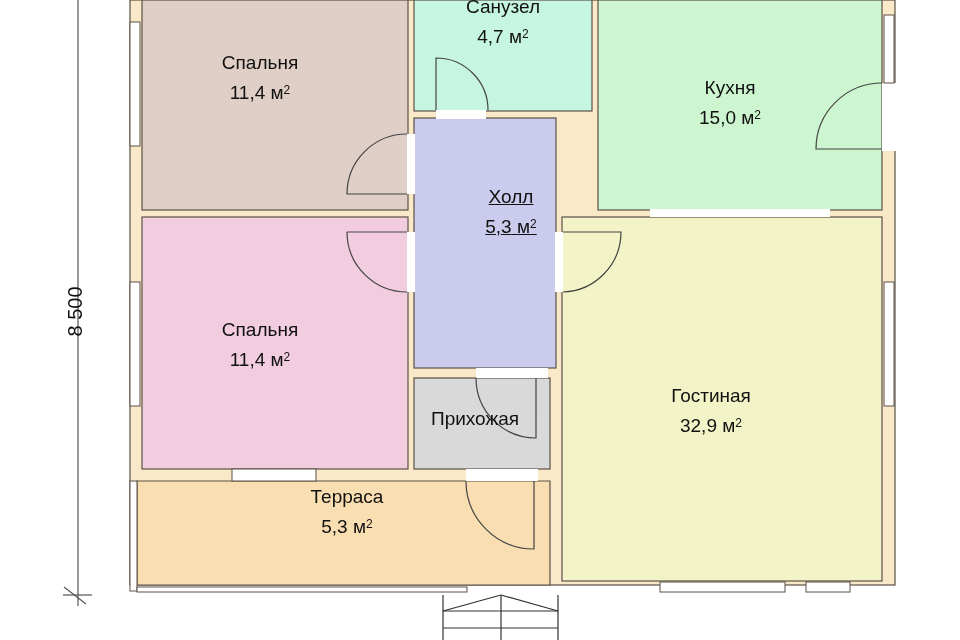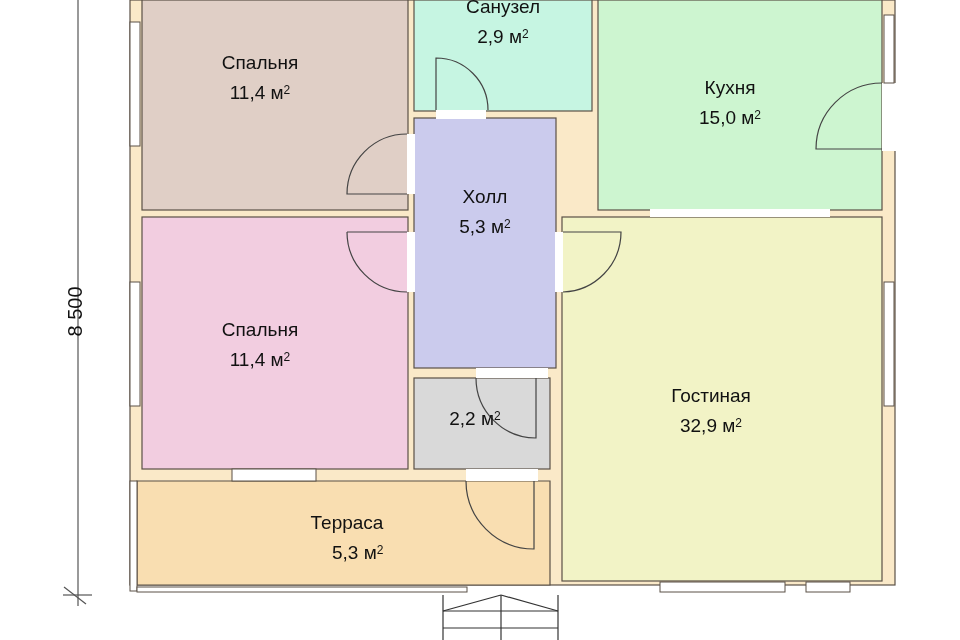--- a/index.html
+++ b/index.html
@@ -83,37 +83,37 @@
 </svg>
 
 <div class="dim">8 500</div>
 
 <div class="lbl" style="left:260px; top:48px;">
   <span class="name">Спальня</span>
   <span class="area"><span>11,4</span> <span>м</span><sup>2</sup></span>
 </div>
 <div class="lbl" style="left:503px; top:-8px;">
   <span class="name">Санузел</span>
-  <span class="area"><span>2,9</span> <span>м</span><sup>2</sup></span>
+  <span class="area"><span>4,7</span> <span>м</span><sup>2</sup></span>
 </div>
 <div class="lbl" style="left:730px; top:48px;margin-top:25px;">
   <span class="name">Кухня</span>
   <span class="area"><span>15,0</span> <span>м</span><sup>2</sup></span>
 </div>
-<div class="lbl" style="left:485px; top:182px;">
+<div class="lbl" style="left:511px; top:182px;text-decoration:underline;">
   <span class="name">Холл</span>
   <span class="area"><span>5,3</span> <span>м</span><sup>2</sup></span>
 </div>
 <div class="lbl" style="left:260px; top:315px;">
   <span class="name">Спальня</span>
   <span class="area"><span>11,4</span> <span>м</span><sup>2</sup></span>
 </div>
 <div class="lbl" style="left:475px; top:404px;">
-  <span class="area"><span>2,2</span> <span>м</span><sup>2</sup></span>
+  <span class="name">Прихожая</span>
 </div>
 <div class="lbl" style="left:711px; top:381px;text-align:center;">
   <span class="name">Гостиная</span>
   <span class="area"><span>32,9</span> <span>м</span><sup>2</sup></span>
 </div>
-<div class="lbl" style="left:347px; top:508px;text-align:right;">
+<div class="lbl" style="left:347px; top:482px;">
   <span class="name">Терраса</span>
   <span class="area"><span>5,3</span> <span>м</span><sup>2</sup></span>
 </div>
 
 </body></html>

